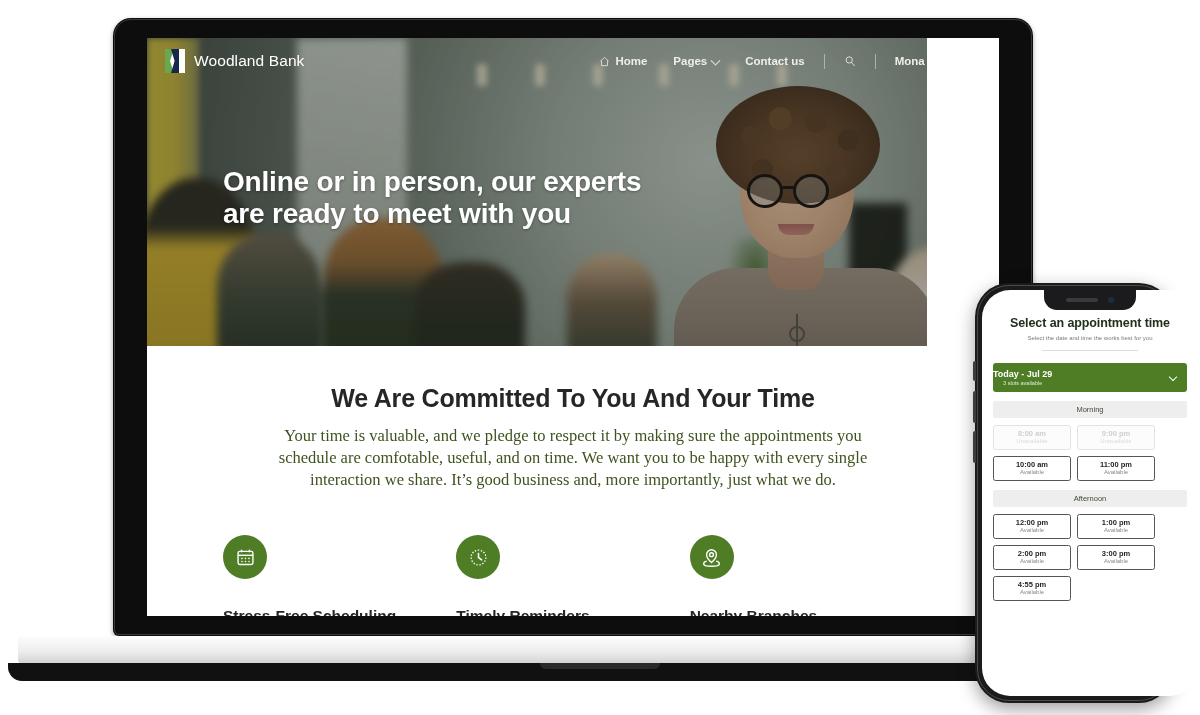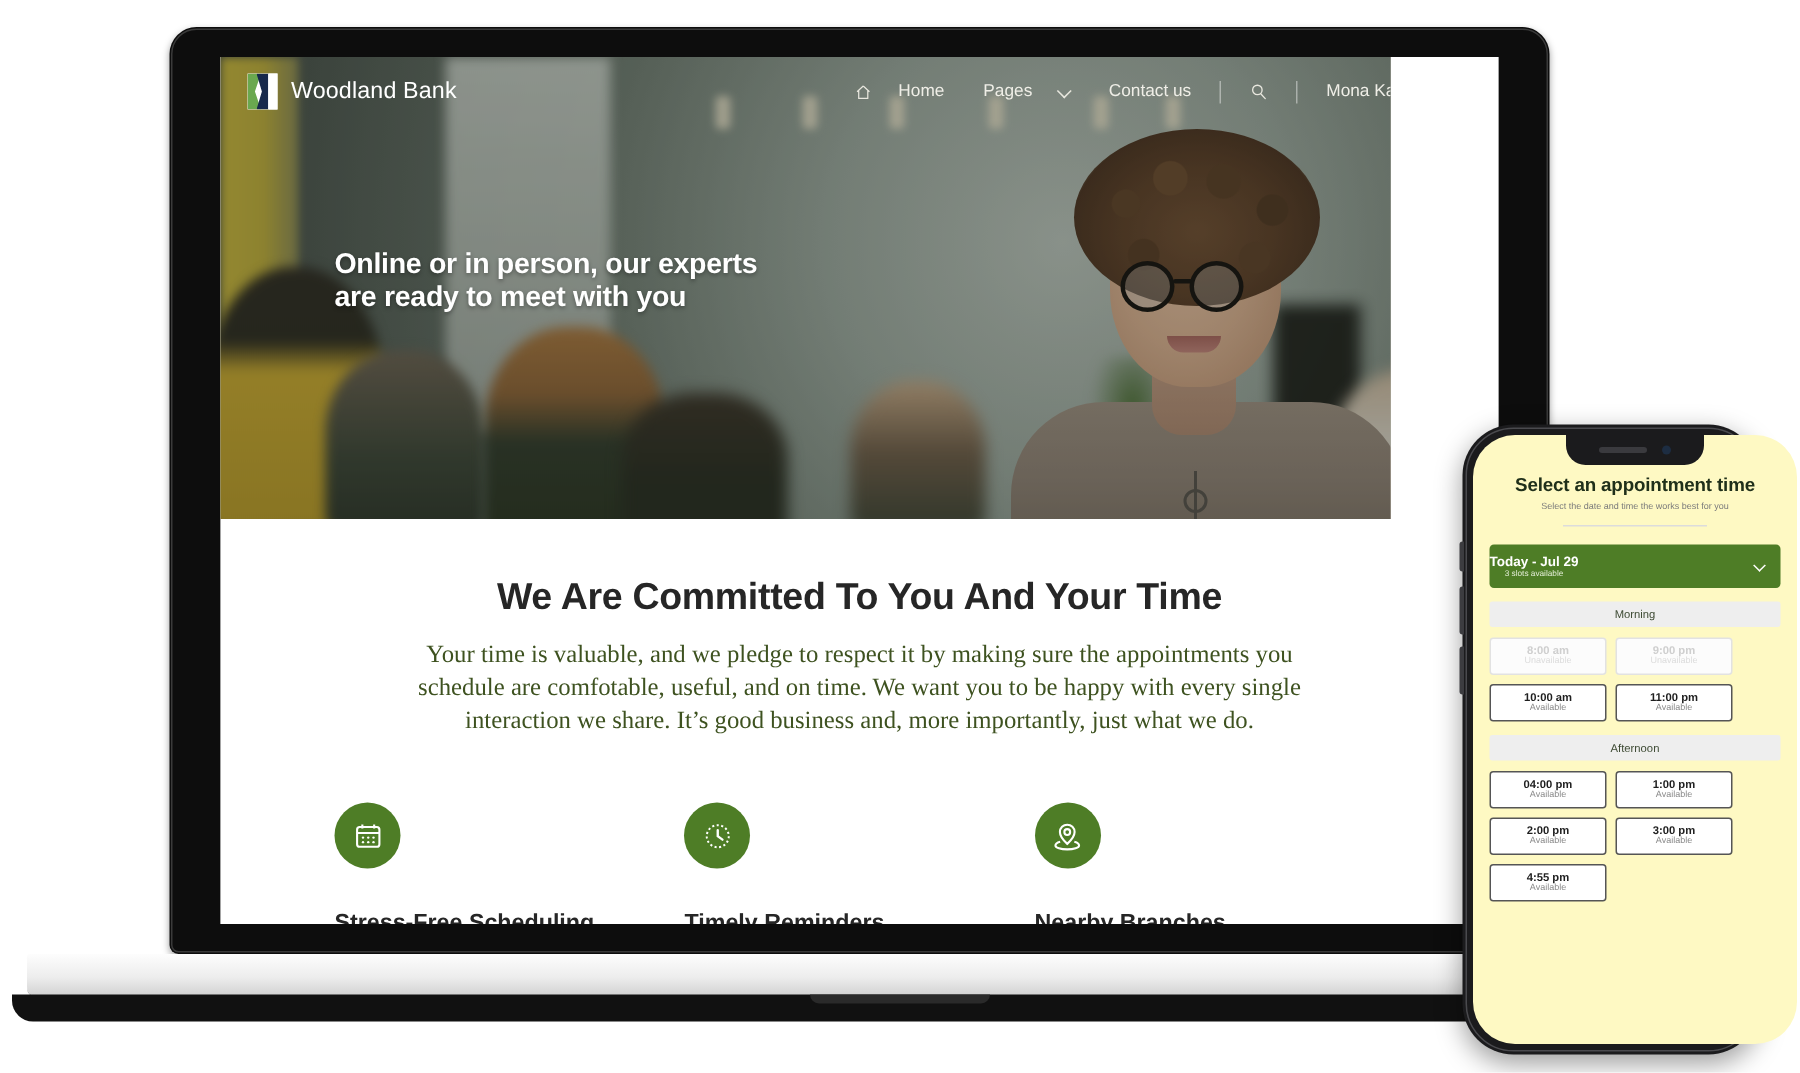--- a/index.html
+++ b/index.html
@@ -184,21 +184,21 @@
   }
   .w-ring{
     position:absolute; left:137px; top:244px; width:16px; height:16px;
     border:2px solid #55514b; border-radius:50%;
   }
 
   .hero-tint{ position:absolute; inset:0; background:rgba(28,30,22,0.30); }
 
   .hero-content{ position:absolute; left:76px; top:128px; width:430px; }
   .hero-title{
-    font-size:19px; line-height:1.16; font-weight:700; color:#fff;
+    font-size:28px; line-height:1.16; font-weight:700; color:#fff;
     letter-spacing:-0.2px; text-shadow:0 1px 3px rgba(0,0,0,.35);
   }
   .hero-cta{
     display:inline-block; margin-top:22px; padding:13px 28px;
     background:#5d8a2a; color:#fff; font-size:17px; font-weight:400;
     border:none; cursor:pointer; letter-spacing:.1px;
   }
 
   
   .navbar{
@@ -214,22 +214,22 @@
   .brand-logo .g2{
     position:absolute; left:6px; top:0; width:8px; height:24px; background:#17294b;
     clip-path: polygon(0 0, 100% 0, 100% 100%, 0 100%, 45% 50%);
   }
   .brand-logo .g3{
     position:absolute; left:14px; top:0; width:6px; height:24px; background:#ffffff;
   }
   .brand-name{ color:#fff; font-size:15.5px; letter-spacing:.1px; }
   .nav-right{ margin-left:auto; display:flex; align-items:center; gap:0; }
   .nav-link{
-    color:#efeee7; font-size:11.5px; padding:0 13px; display:flex; align-items:flex-end; gap:18px;
-    cursor:pointer; white-space:nowrap;
+    color:#efeee7; font-size:11.5px; padding:0 13px; display:flex; align-items:flex-end; gap:5px;
+    cursor:pointer; white-space:nowrap;font-weight:bold;
   }
   .nav-sep{ width:1px; height:15px; background:rgba(255,255,255,.42); margin:0 6px; }
   .chev{ display:inline-block; width:7px; height:7px; border-right:1.3px solid #e8e7de; border-bottom:1.3px solid #e8e7de; transform:rotate(45deg) translate(-2px,-2px); }
   .ico-home svg, .ico-search svg{ display:block; }
 
   
   .commit{ padding:38px 0 0; text-align:center; }
   .commit h2{
     font-size:25px; font-weight:700; color:#262626; letter-spacing:-0.2px;
   }
@@ -264,21 +264,21 @@
   .phone::before{
     content:""; position:absolute; inset:2px; border-radius:32px;
     border:1.5px solid #4a4a4e; pointer-events:none;
   }
   .phone-btn-l1{ position:absolute; left:-2px; top:78px; width:2.5px; height:20px; background:#3c3c40; border-radius:2px 0 0 2px;}
   .phone-btn-l2{ position:absolute; left:-2px; top:108px; width:2.5px; height:32px; background:#3c3c40; border-radius:2px 0 0 2px;}
   .phone-btn-l3{ position:absolute; left:-2px; top:148px; width:2.5px; height:32px; background:#3c3c40; border-radius:2px 0 0 2px;}
   .phone-btn-r{ position:absolute; right:-2px; top:120px; width:2.5px; height:44px; background:#3c3c40; border-radius:0 2px 2px 0;}
   .phone-screen{
     position:absolute; left:7px; top:7px; width:216px; height:406px;
-    background:#fef9c3; border-radius:28px; overflow:hidden;
+    background:#ffffff; border-radius:28px; overflow:hidden;
   }
   .notch{
     position:absolute; left:50%; transform:translateX(-50%); top:0;
     width:92px; height:20px; background:#1b1b1d; border-radius:0 0 13px 13px; z-index:4;
   }
   .notch .spk{ position:absolute; left:22px; top:8px; width:32px; height:4px; background:#3a3a3e; border-radius:3px; }
   .notch .cam{ position:absolute; left:64px; top:7px; width:6px; height:6px; border-radius:50%; background:#1d2d42; }
 
   .app{ padding:26px 11px 0; }
   .app-title{ font-size:12.5px; font-weight:700; color:#20301a; text-align:center; letter-spacing:-0.1px; }
@@ -509,21 +509,21 @@
           </div>
           <div class="slot">
             <span class="t">11:00 pm</span>
             <span class="s">Available</span>
           </div>
         </div>
 
         <div class="sec-head">Afternoon</div>
         <div class="slots">
           <div class="slot">
-            <span class="t">04:00 pm</span>
+            <span class="t">12:00 pm</span>
             <span class="s">Available</span>
           </div>
           <div class="slot">
             <span class="t">1:00 pm</span>
             <span class="s">Available</span>
           </div>
           <div class="slot">
             <span class="t">2:00 pm</span>
             <span class="s">Available</span>
           </div>

